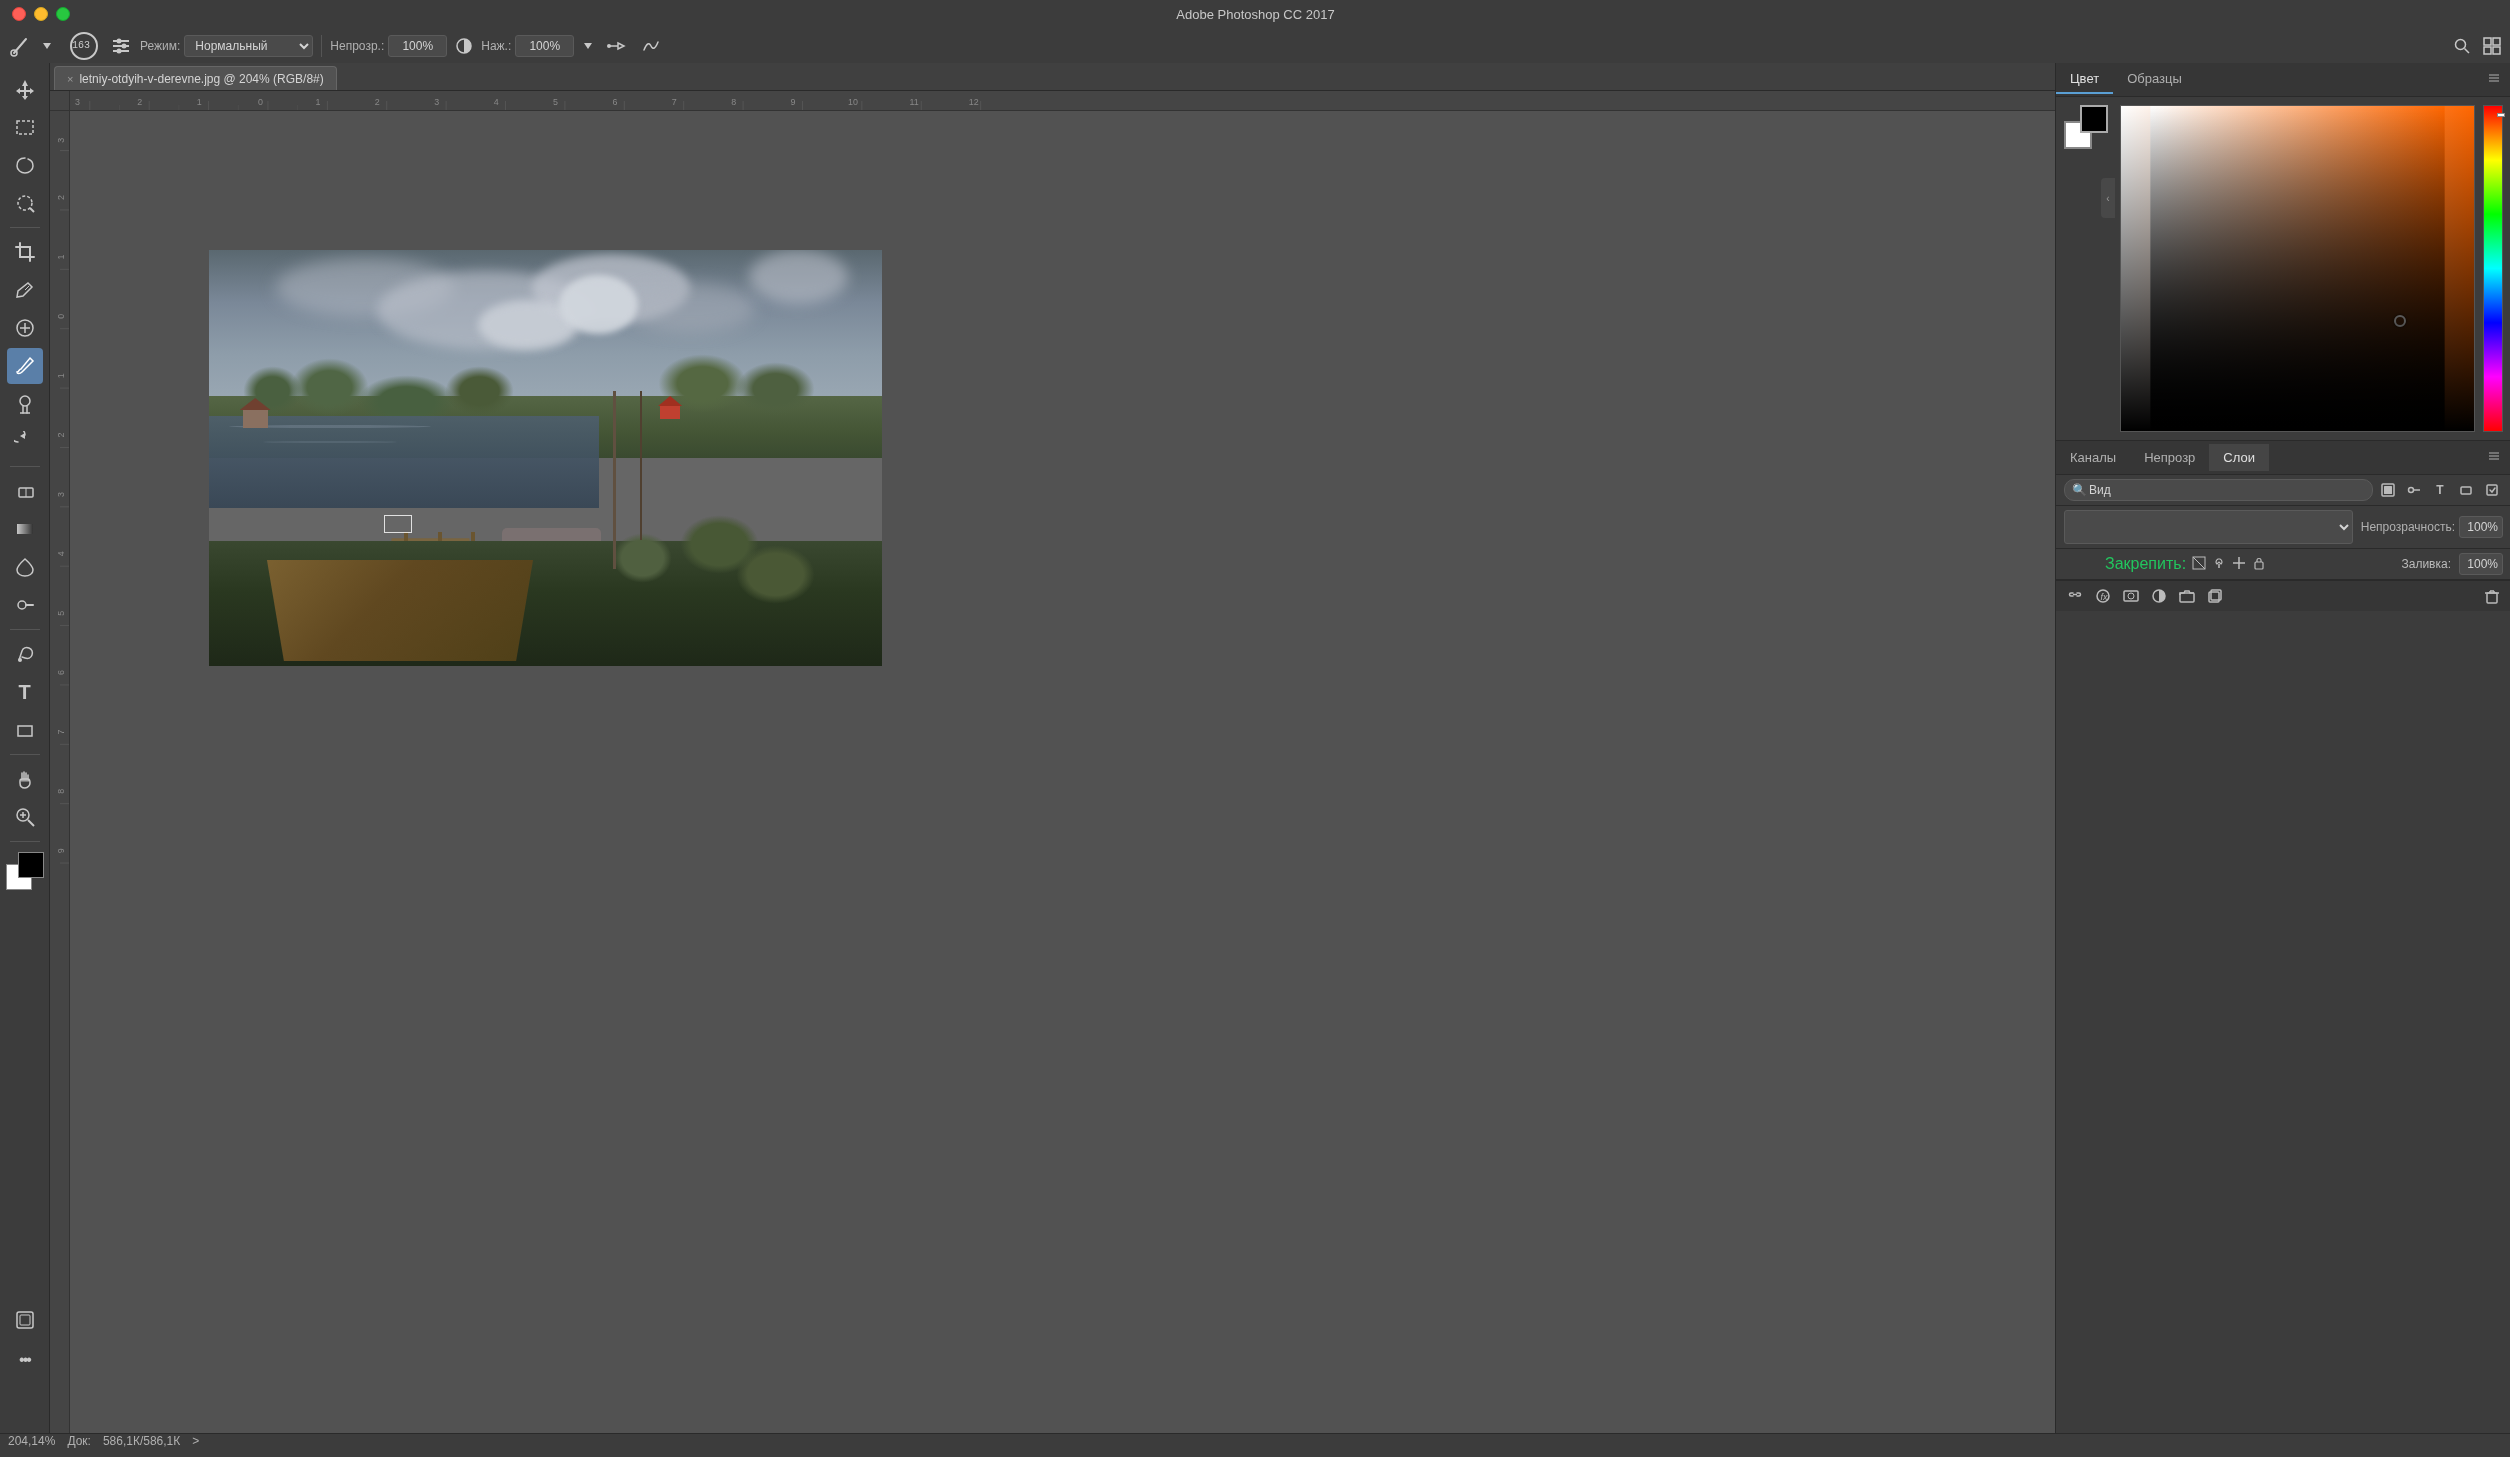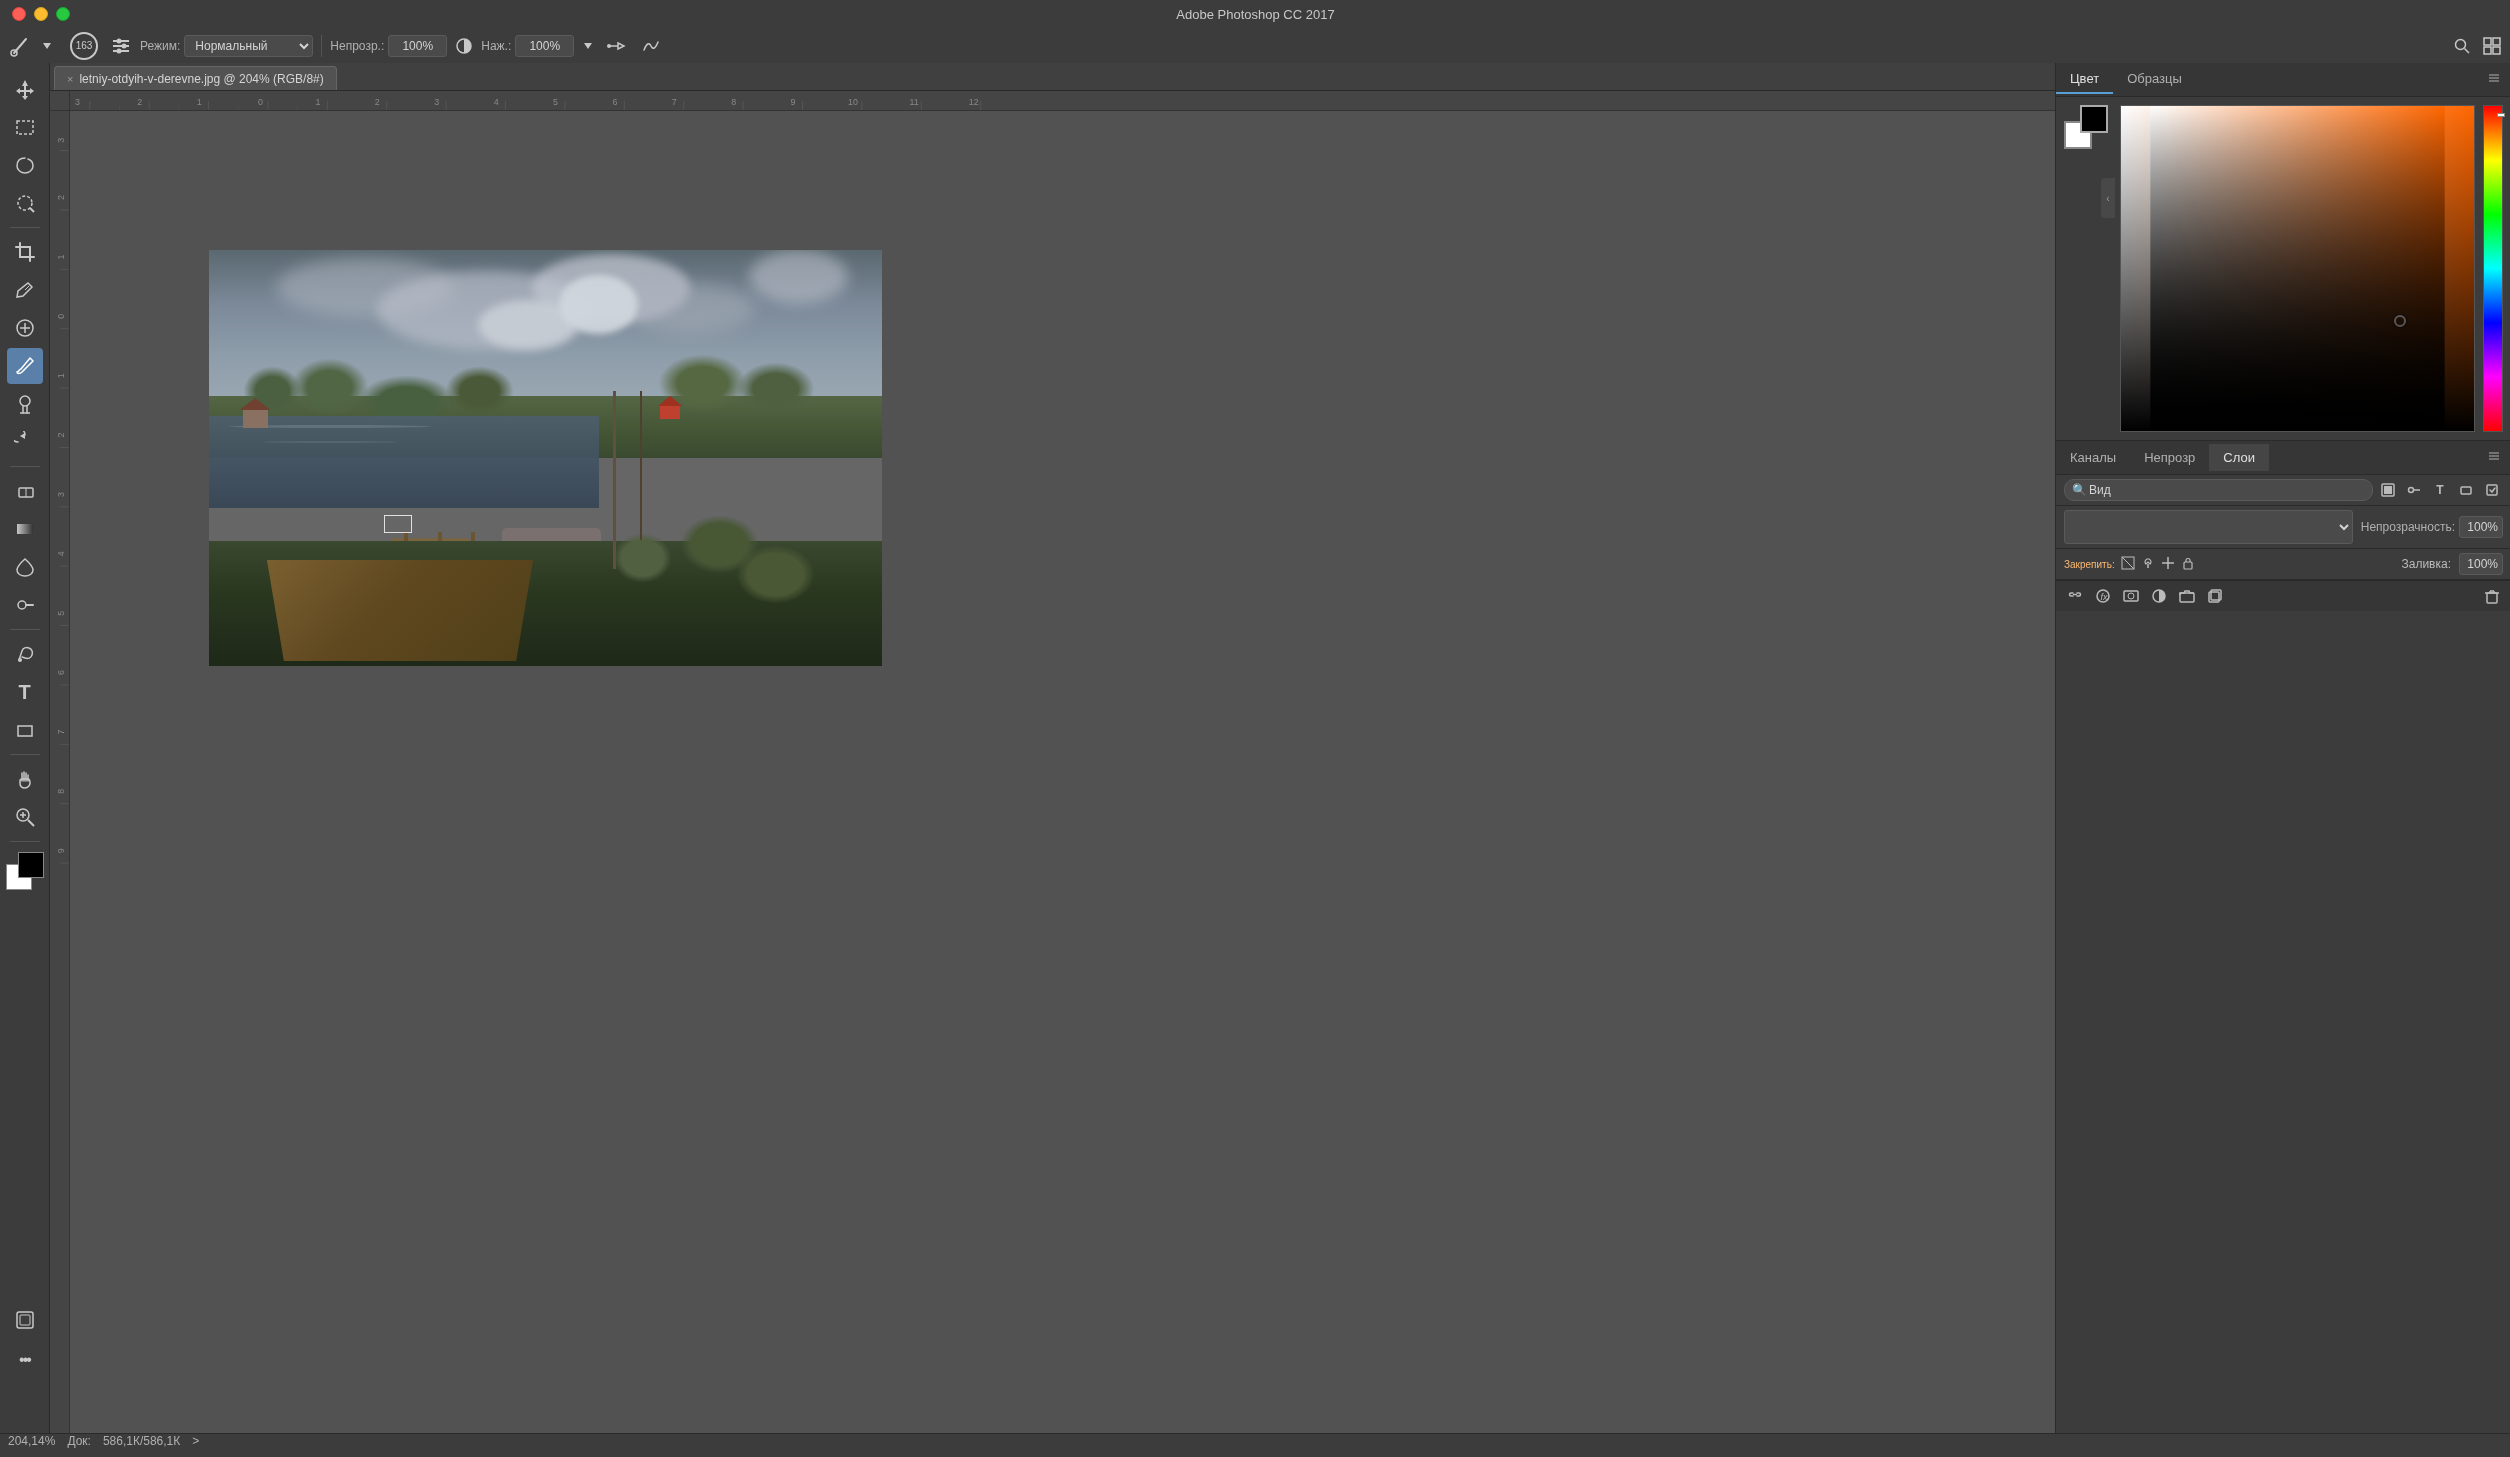--- a/index.html
+++ b/index.html
@@ -610,21 +610,21 @@
       </svg>
     </div>
     <div class="toolbar-icon">
       <svg width="12" height="12" viewBox="0 0 12 12">
           <polygon points="2,3 10,3 6,9" fill="#c8c8c8"></polygon>
         </svg>
     </div>
   </div>
 
   <div class="toolbar-item" style="width:36px;height:36px;display:flex;align-items:center;justify-content:center;">
-    <div style="width:28px;height:28px;border-radius:50%;border:2px solid #c8c8c8;display:flex;align-items:center;justify-content:center;">
+    <div style="width:28px;height:28px;border-radius:50%;border:2px solid #c8c8c8;display:flex;align-items:center;font-family:Liberation Mono, monospace;">
       <span style="font-size:10px;color:#ccc;">163</span>
     </div>
   </div>
 
   <div class="toolbar-item">
     <svg width="22" height="22" viewBox="0 0 22 22">
       <rect x="3" y="5" width="16" height="2" fill="#c8c8c8"></rect>
       <rect x="3" y="10" width="16" height="2" fill="#c8c8c8"></rect>
       <rect x="3" y="15" width="16" height="2" fill="#c8c8c8"></rect>
       <circle cx="9" cy="6" r="2.5" fill="#c8c8c8"></circle>
@@ -1111,21 +1111,21 @@
         <option>Обычные</option>
       </select>
       <div class="layer-opacity-row">
         <span style="font-size:12px;color:#b0b0b0;">Непрозрачность:</span>
         <input type="text" class="layer-opacity-val" value="100%" style="">
       </div>
     </div>
 
     <div class="layer-fill-row">
       <div class="lock-icons">
-        <span style="font-size:10px;color:#fdba74;">Закрепить:</span>
+        <span style="font-size:16px;color:#22c55e;margin-left:41px;">Закрепить:</span>
 
         <div class="lock-icon-item">
           <svg width="14" height="14" viewBox="0 0 14 14">
             <rect x="1" y="1" width="12" height="12" fill="none" stroke="#bbb" stroke-width="1"></rect>
             <line x1="1" y1="1" x2="13" y2="13" stroke="#bbb" stroke-width="1"></line>
           </svg>
         </div>
 
         <div class="lock-icon-item">
           <svg width="14" height="14" viewBox="0 0 14 14">

